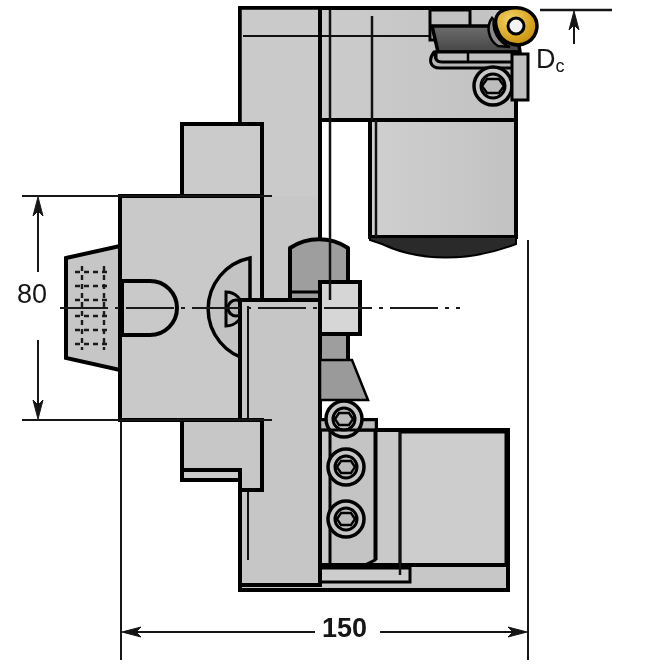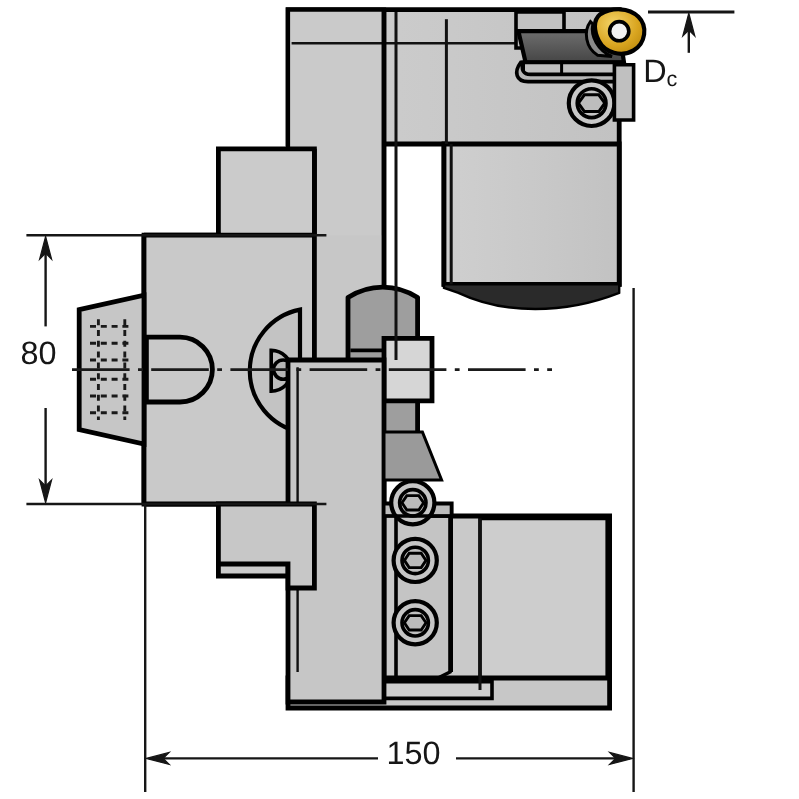--- a/index.html
+++ b/index.html
@@ -3,21 +3,21 @@
 <meta charset="utf-8">
 <style>
   html,body{margin:0;padding:0;background:#ffffff;}
   body{width:666px;height:666px;overflow:hidden;
        font-family:"Liberation Sans", sans-serif;}
   #stage{position:relative;width:666px;height:666px;background:#fff;}
   #dwg{position:absolute;left:0;top:0;}
   .dimtext{position:absolute;font-family:"Liberation Sans",sans-serif;
            color:#161616;white-space:nowrap;}
   #dim-80{left:17px;top:279px;font-size:27px;letter-spacing:0px;text-align:right;}
-  #dim-150{left:322px;top:613px;font-size:27px;letter-spacing:0px;}
+  #dim-150{left:322px;top:613px;font-size:27px;letter-spacing:0px;font-weight:bold;}
   #dim-dc{left:536px;top:44px;font-size:27px;}
   #dim-dc .sub{font-size:18px;vertical-align:-4px;margin-left:0px;}
 </style>
 </head>
 <body>
 
 <div id="stage">
 
   <svg id="dwg" width="666" height="666" viewBox="0 0 666 666">
 

